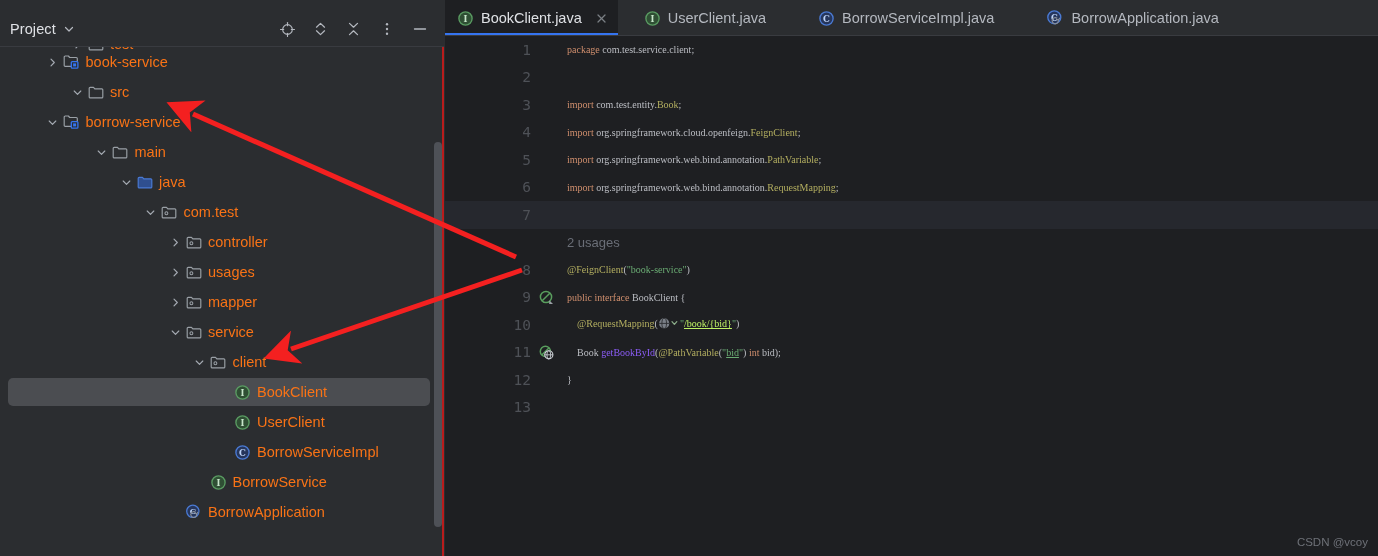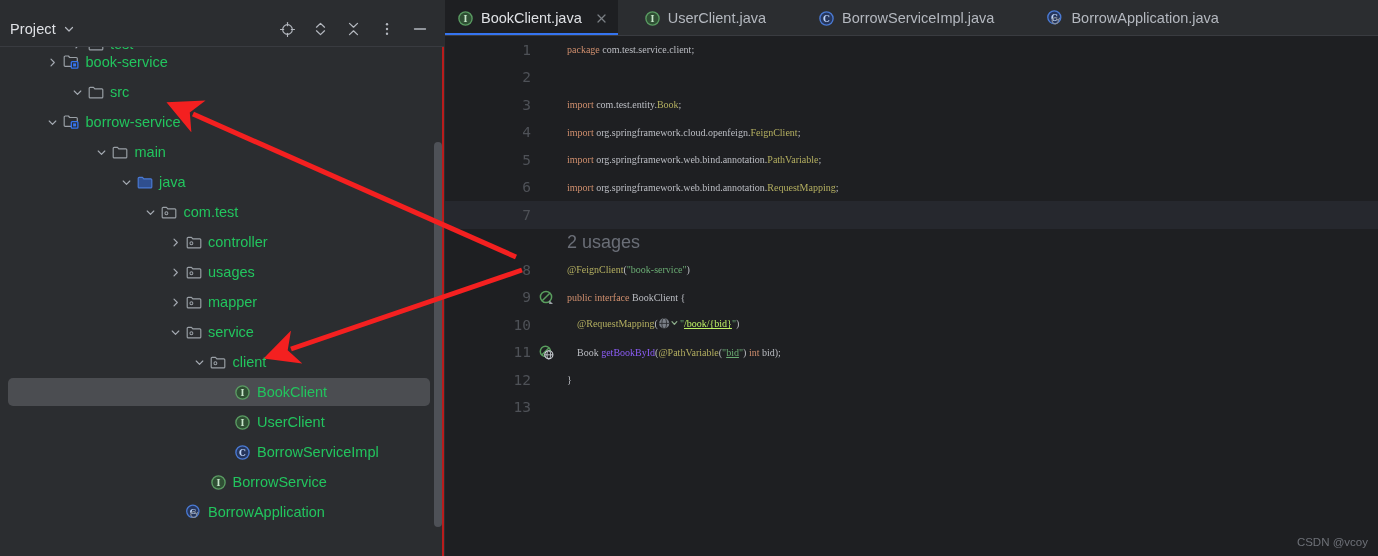--- a/index.html
+++ b/index.html
@@ -37,21 +37,21 @@
     border-radius:4px;
   }
 
   
   #tree {
     position:absolute; top:36px; left:0; width:444px; height:520px;
     overflow:hidden;
   }
   .row {
     position:relative; height:30px; display:flex; align-items:center;
-    white-space:nowrap; font-size:14.5px; color:#22c55e;
+    white-space:nowrap; font-size:14.5px; color:#f97316;
   }
   .row .twisty {
     width:16px; height:16px; display:flex; align-items:center; justify-content:center;
     flex:0 0 16px; margin-right:2px;
   }
   .row .ticon {
     width:17px; height:17px; flex:0 0 17px; margin-right:6px;
     display:flex; align-items:center; justify-content:center;
   }
   .row.selected .selbg {
@@ -117,21 +117,21 @@
     width:18px; height:18px; display:flex; align-items:center; justify-content:center;
   }
   .code {
     padding-left:30px; white-space:pre; letter-spacing:0px;
     font-family:Liberation Serif, serif; font-size:10px;
   }
   .inlay {
     height:27.5px; display:flex; align-items:center;
   }
   .inlay .ihint {
-    margin-left:122px; color:#6a6e77; font-size:18px;
+    margin-left:122px; color:#6a6e77; font-size:13px;
     font-family:"Liberation Sans", sans-serif;
   }
 
   
   .t-kw   { color:#cf8e6d; }
   .t-txt  { color:#bcbec4; }
   .t-cls  { color:#bcbec4; }
   .t-type { color:#bcbec4; }
   .t-ann  { color:#b3ae60; }
   .t-str  { color:#6aab73; }

